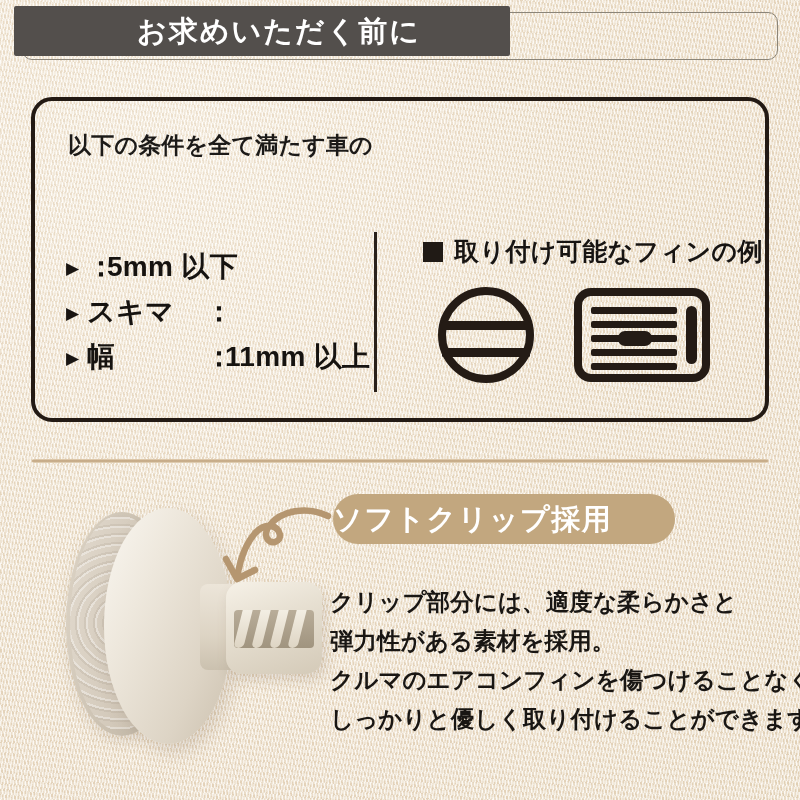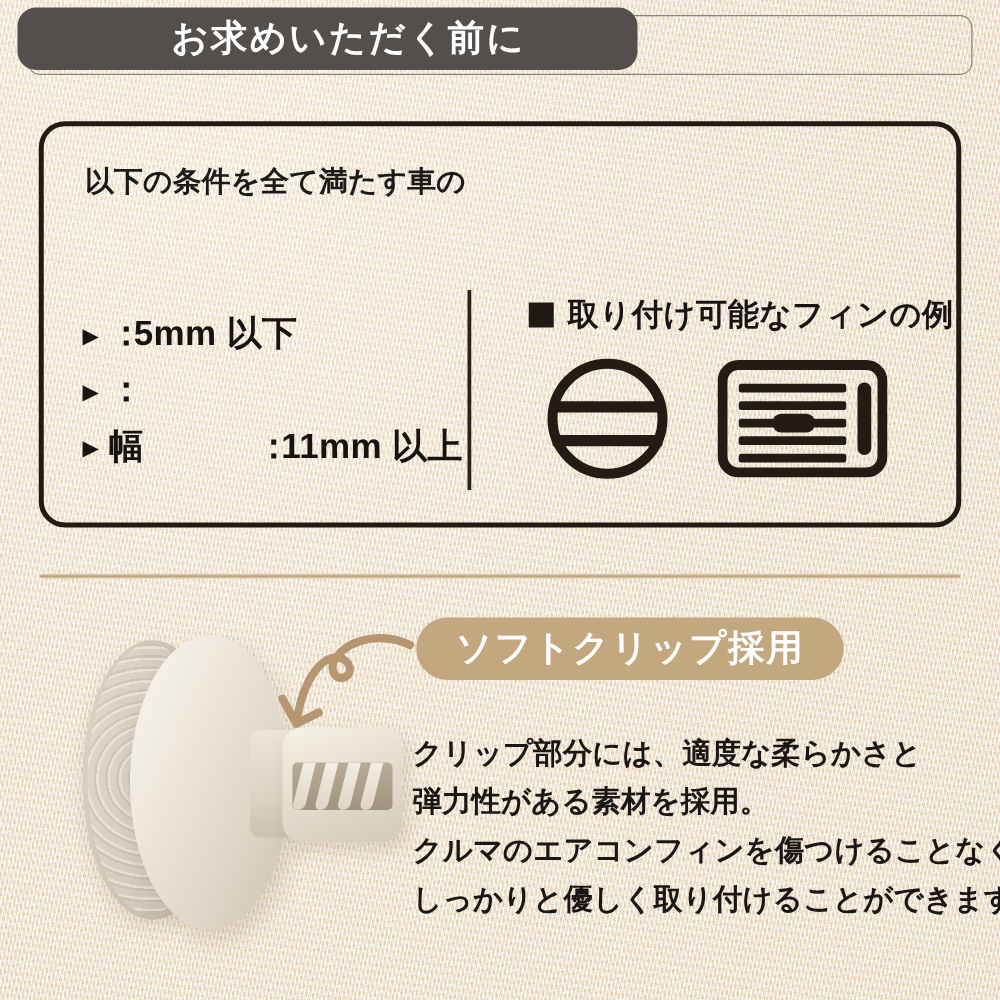--- a/index.html
+++ b/index.html
@@ -51,21 +51,21 @@
     border-radius: 10px;
     box-sizing: border-box;
   }
   .hdr-banner {
     position: absolute;
     left: 14px;
     top: 6px;
     width: 496px;
     height: 50px;
     background: #534f4c;
-    border-radius: 15px;
+    border-radius: 2px;
     display: flex;
     align-items: center;
     justify-content: center;
     box-sizing: border-box;
   }
   .hdr-banner-text {
     color: #ffffff;
     font-size: 29px;
     font-weight: 700;
     letter-spacing: 2px;
@@ -190,21 +190,20 @@
   .soft-pill {
     position: absolute;
     left: 333px;
     top: 494px;
     width: 342px;
     height: 50px;
     background: #c2a77f;
     border-radius: 25px;
     display: flex;
     align-items: center;
-    justify-content: center;
     box-sizing: border-box;
   }
   .soft-pill-text {
     color: #ffffff;
     font-size: 29px;
     font-weight: 700;
     letter-spacing: 1.5px;
     line-height: 1;
   }
   .body-copy {
@@ -331,20 +330,21 @@
     <div class="specs">
 
       <div class="spec-row">
         <span class="spec-bullet">▶</span>
         <span class="spec-colon">：</span>
         <span class="spec-value">5mm 以下</span>
       </div>
 
       <div class="spec-row">
         <span class="spec-bullet">▶</span>
+        <span class="spec-label">スキマ</span>
         <span class="spec-colon">：</span>
       </div>
 
       <div class="spec-row">
         <span class="spec-bullet">▶</span>
         <span class="spec-label">幅</span>
         <span class="spec-colon">：</span>
         <span class="spec-value">11mm 以上</span>
       </div>
 

